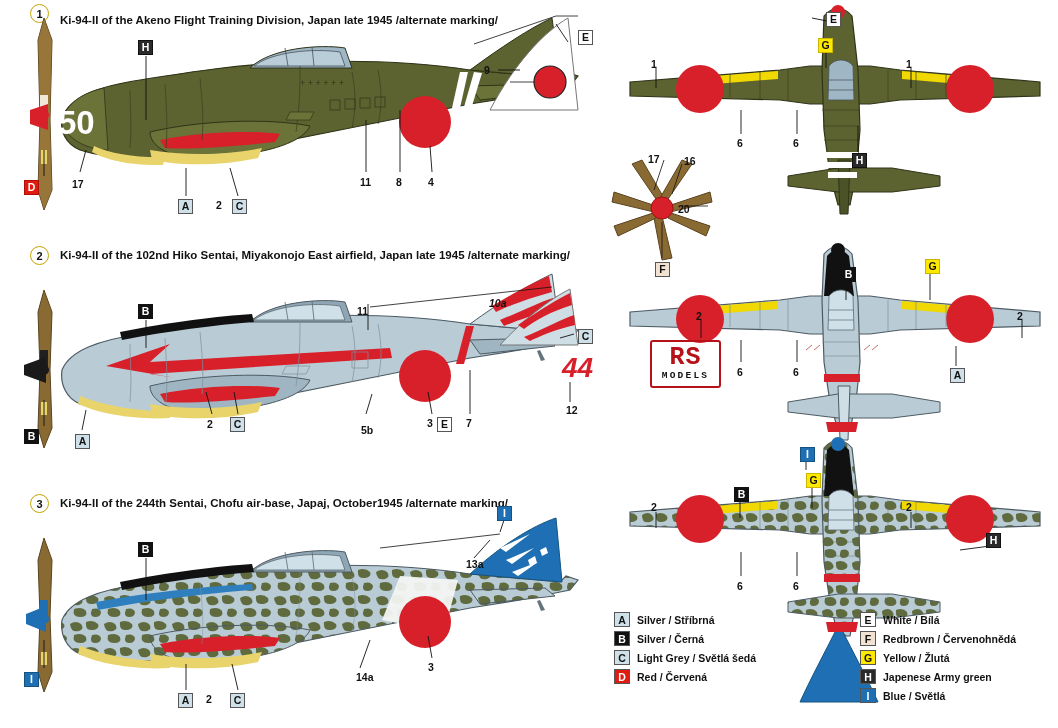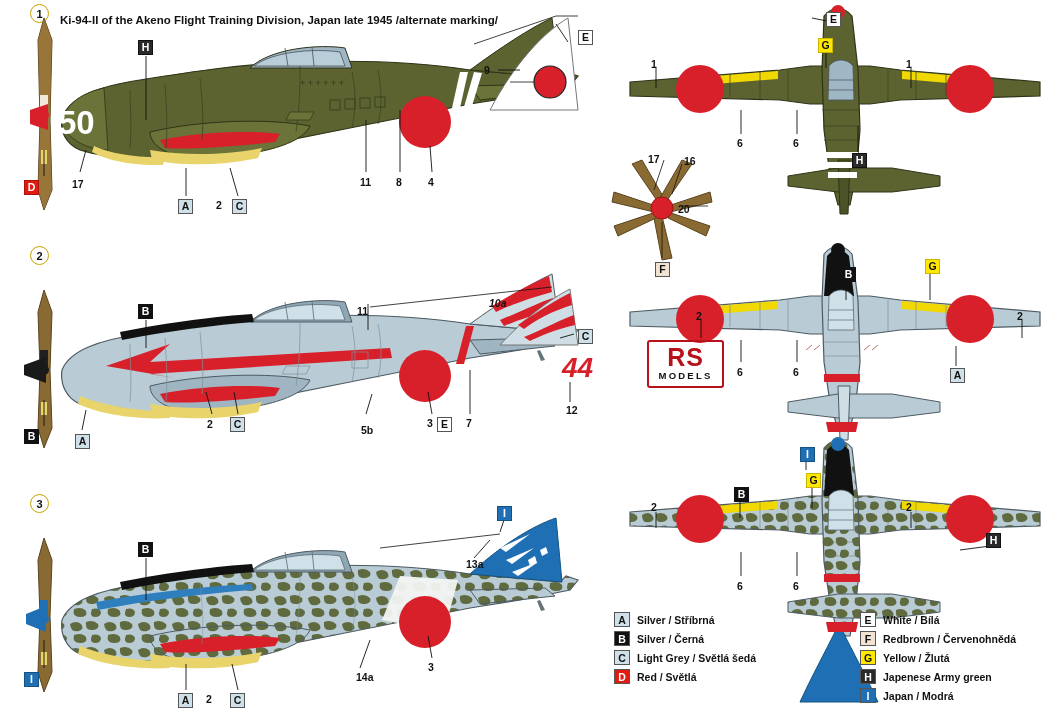--- a/index.html
+++ b/index.html
@@ -44,21 +44,21 @@
   .legend{position:absolute;font-size:10.5px;}
   .legend-row{display:flex;align-items:center;height:19px;}
   .legend-row .sw{
     width:16px;height:15px;margin-right:7px;
     display:flex;align-items:center;justify-content:center;
     font-size:10.5px;font-weight:700;border:1px solid #555;box-sizing:border-box;
   }
   .legend-row .lbl{font-weight:700;color:#111;white-space:nowrap;}
 
   
-  .logo-wrap{position:absolute;text-align:center;}
+  .logo-wrap{position:absolute;text-align:center;font-family:Liberation Mono, monospace;}
   .rs-box{
     border:2px solid #b7121a;border-radius:3px;
     padding:3px 10px 4px 10px;display:inline-block;
   }
   .rs-big{font-size:25px;font-weight:700;color:#b7121a;letter-spacing:1px;line-height:1;}
   .rs-small{font-size:9.5px;font-weight:700;color:#111;letter-spacing:2.2px;line-height:1.3;}
   .addr{font-size:9.5px;font-weight:700;color:#111;line-height:1.45;margin-top:6px;}
 
   svg{display:block;overflow:visible;}
 </style>
@@ -143,20 +143,21 @@
     <path d="M20 100 C 44 54, 74 22, 98 8 L 108 100 Z" fill="#ffffff" stroke="#777" stroke-width="1"></path>
     <circle cx="80" cy="72" r="16" fill="#d8202a" stroke="#222" stroke-width="1.2"></circle>
     <line x1="4" y1="34" x2="86" y2="6" stroke="#111" stroke-width=".8"></line>
     <line x1="86" y1="6" x2="108" y2="6" stroke="#111" stroke-width=".8"></line>
     <line x1="40" y1="72" x2="64" y2="72" stroke="#111" stroke-width=".8"></line>
   </svg>
 
   <div class="abs" style="left:30px;top:246px;">
     <div class="num-badge">2</div>
   </div>
+  <div class="abs cap" style="left:60px;top:249px;">Ki-94-II of the 102nd Hiko Sentai, Miyakonojo East airfield, Japan late 1945 /alternate marking/</div>
 
   <svg class="abs" style="left:0px;top:270px;" width="620" height="190">
 
     <g>
       <path d="M44 20 L52 42 L50 100 L52 158 L44 178 L38 158 L40 100 L38 42 Z" fill="#8a6a33" stroke="#5a4420" stroke-width="1"></path>
       <rect x="40" y="80" width="8" height="22" fill="#202020"></rect>
       <path d="M24 95 l22 -8 v26 l-22 -8 z" fill="#1a1a1a"></path>
       <circle cx="44" cy="100" r="5" fill="#1a1a1a"></circle>
       <rect x="41" y="132" width="6" height="13" fill="#e8d46a"></rect>
     </g>
@@ -213,20 +214,21 @@
   <svg class="abs" style="left:490px;top:285px;" width="110" height="70">
     <path d="M10 60 C 34 34, 60 14, 80 4 L 88 60 Z" fill="#cfdde4" stroke="#777" stroke-width="1"></path>
     <path d="M28 40 C 48 26, 68 14, 80 8 L 82 20 C 62 26, 44 36, 34 44 Z" fill="#d8202a"></path>
     <path d="M34 52 C 54 44, 72 34, 84 30 L 85 40 C 66 44, 48 52, 40 56 Z" fill="#d8202a"></path>
     <line x1="-120" y1="22" x2="62" y2="2" stroke="#111" stroke-width=".8"></line>
   </svg>
 
   <div class="abs" style="left:30px;top:494px;">
     <div class="num-badge">3</div>
   </div>
+  <div class="abs cap" style="left:60px;top:497px;">Ki-94-II of the 244th Sentai, Chofu air-base, Japaj, October1945 /alternate marking/</div>
 
   <svg class="abs" style="left:0px;top:516px;" width="620" height="200">
     <defs>
       <pattern id="camo3" width="34" height="26" patternUnits="userSpaceOnUse">
         <rect width="34" height="26" fill="#b9ccd6"></rect>
         <path d="M2 4 q6 -4 11 0 q4 5 -2 7 q-8 2 -9 -7z" fill="#5f6b3e"></path>
         <path d="M18 2 q7 -3 12 2 q2 5 -5 6 q-8 1 -7 -8z" fill="#5f6b3e"></path>
         <path d="M6 15 q8 -3 12 2 q2 6 -6 6 q-8 0 -6 -8z" fill="#5f6b3e"></path>
         <path d="M24 15 q7 -2 9 3 q0 5 -6 5 q-6 0 -3 -8z" fill="#5f6b3e"></path>
       </pattern>
@@ -553,21 +555,21 @@
       <div class="legend-row">
         <div class="sw" style="background: rgb(17, 17, 17); color: rgb(255, 255, 255);">B</div>
         <div class="lbl">Silver / Černá</div>
       </div>
       <div class="legend-row">
         <div class="sw" style="background: rgb(207, 224, 232); color: rgb(17, 17, 17);">C</div>
         <div class="lbl">Light Grey / Světlá šedá</div>
       </div>
       <div class="legend-row">
         <div class="sw" style="background: rgb(224, 27, 16); color: rgb(255, 255, 255);">D</div>
-        <div class="lbl">Red / Světlá</div>
+        <div class="lbl">Red / Červená</div>
       </div>
     </div>
   <div class="legend" style="left:860px;top:610px;" id="legend-right">
       <div class="legend-row">
         <div class="sw" style="background: rgb(255, 255, 255); color: rgb(17, 17, 17);">E</div>
         <div class="lbl">White / Bílá</div>
       </div>
       <div class="legend-row">
         <div class="sw" style="background: rgb(242, 226, 210); color: rgb(17, 17, 17);">F</div>
         <div class="lbl">Redbrown / Červenohnědá</div>
@@ -575,17 +577,17 @@
       <div class="legend-row">
         <div class="sw" style="background: rgb(255, 232, 0); color: rgb(17, 17, 17);">G</div>
         <div class="lbl">Yellow / Žlutá</div>
       </div>
       <div class="legend-row">
         <div class="sw" style="background: rgb(42, 42, 42); color: rgb(255, 255, 255);">H</div>
         <div class="lbl">Japenese Army green</div>
       </div>
       <div class="legend-row">
         <div class="sw" style="background: rgb(31, 111, 181); color: rgb(255, 255, 255);">I</div>
-        <div class="lbl">Japan / Modrá</div>
+        <div class="lbl">Blue / Světlá</div>
       </div>
     </div>
 
 </div>
 
 </body></html>

